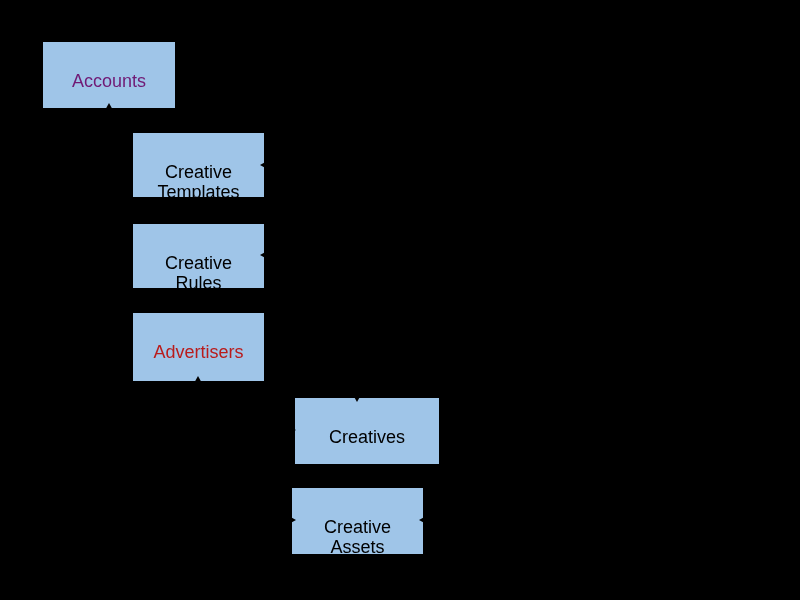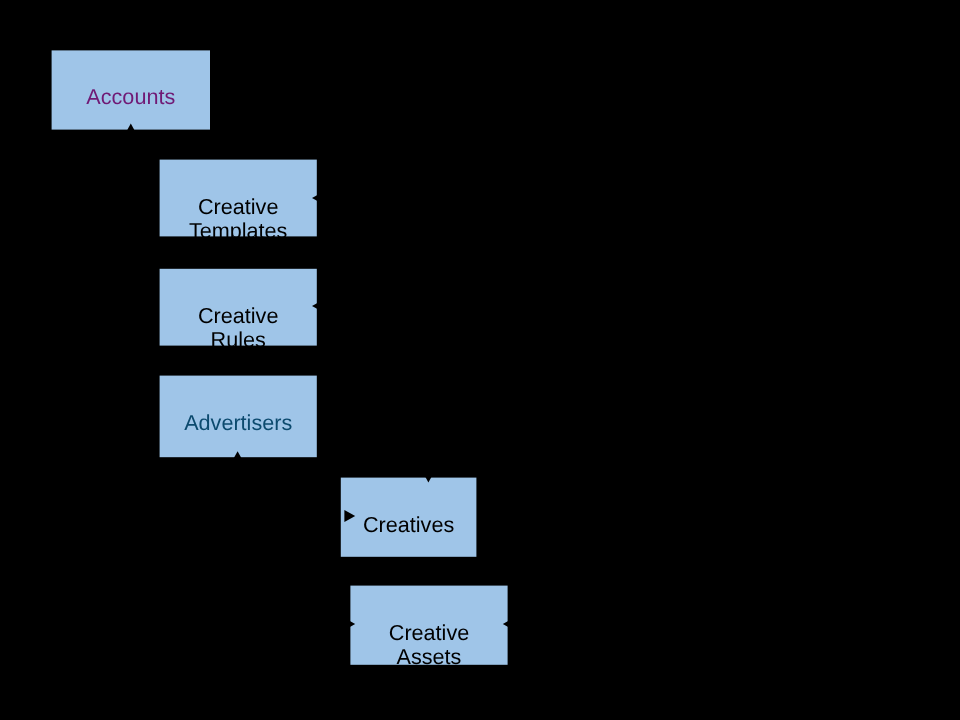--- a/index.html
+++ b/index.html
@@ -25,21 +25,21 @@
     font-size: 18px;
     line-height: 20px;
     text-align: center;
     padding-top: 9px;
     white-space: pre-line;
   }
   #n-accounts    { left: 43px;  top: 42px;  width: 132px; height: 66px; }
   #n-templates   { left: 133px; top: 133px; width: 131px; height: 64px; }
   #n-rules       { left: 133px; top: 224px; width: 131px; height: 64px; }
   #n-advertisers { left: 133px; top: 313px; width: 131px; height: 68px; }
-  #n-creatives   { left: 284px; top: 398px; width: 113px; height: 66px; text-align: center; }
+  #n-creatives   { left: 295px; top: 398px; width: 144px; height: 66px; text-align: center; }
   #n-assets      { left: 292px; top: 488px; width: 131px; height: 66px; }
   .overlay {
     position: absolute;
     left: 0;
     top: 0;
     width: 800px;
     height: 600px;
     pointer-events: none;
   }
   .arrowhead { fill: #000000; }
@@ -56,21 +56,21 @@
   <div class="node" id="n-templates" style="background: rgb(159, 197, 232); color: rgb(0, 0, 0);">
     <span class="node-label">Creative
 Templates</span>
   </div>
 
   <div class="node" id="n-rules" style="background: rgb(159, 197, 232); color: rgb(0, 0, 0);">
     <span class="node-label">Creative
 Rules</span>
   </div>
 
-  <div class="node" id="n-advertisers" style="background: rgb(159, 197, 232); color: #0c4a6e; text-align: center;">
+  <div class="node" id="n-advertisers" style="background: rgb(159, 197, 232); color: #b91c1c; text-align: center;">
     <span class="node-label">Advertisers</span>
   </div>
 
   <div class="node" id="n-creatives" style="background: rgb(159, 197, 232); color: rgb(0, 0, 0);">
     <span class="node-label">Creatives</span>
   </div>
 
   <div class="node" id="n-assets" style="background: rgb(159, 197, 232); color: rgb(0, 0, 0);">
     <span class="node-label">Creative
 Assets</span>

